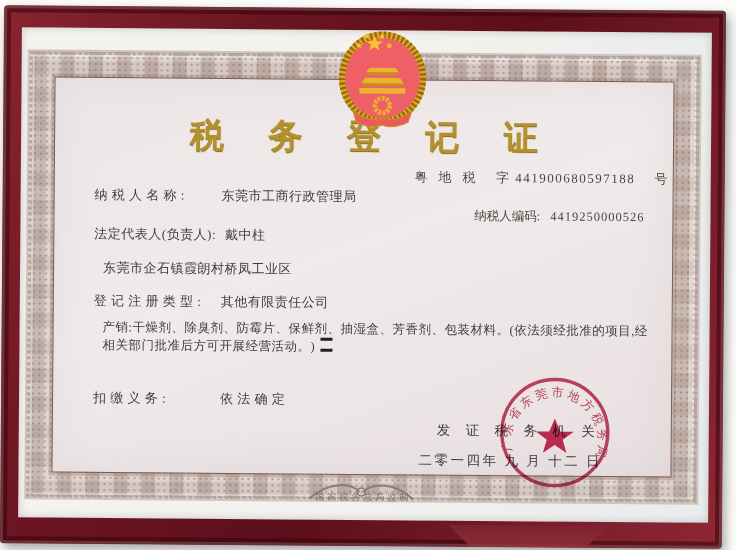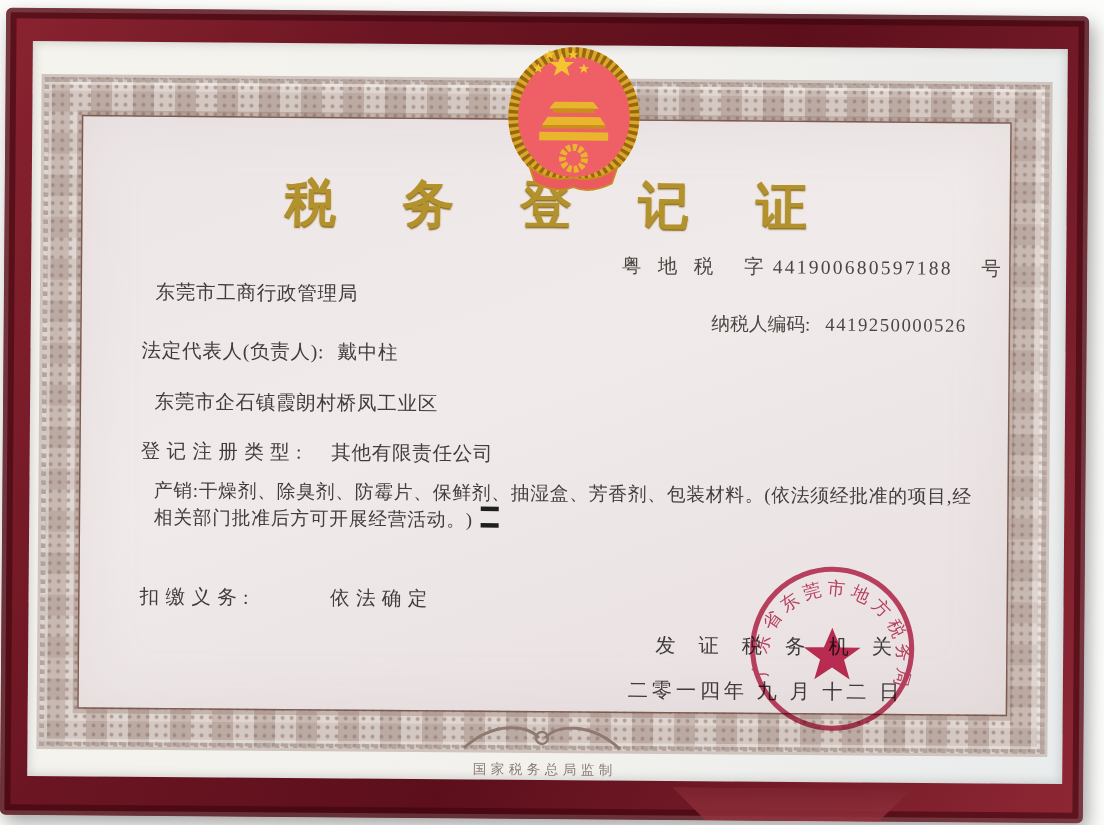--- a/index.html
+++ b/index.html
@@ -12,21 +12,21 @@
          box-shadow:inset 0 0 0 3px rgba(255,255,255,.16),inset 0 0 0 7px rgba(55,4,11,.55),
                     3px 5px 12px rgba(0,0,0,.35);
          transform:rotate(.45deg);}
   .frame-notch{position:absolute;bottom:0;left:448px;width:160px;height:22px;
          background:linear-gradient(#7c2430,#96333f);
          clip-path:polygon(0 0,100% 0,86% 100%,14% 100%);opacity:.8;}
   
   .mat{position:relative;width:100%;height:100%;
        background:linear-gradient(100deg,#f4f3ee 0%,#f2f1ed 55%,#e9ecec 100%);
        box-shadow:inset 0 0 8px rgba(0,0,0,.18);}
-  .mat-footer{position:absolute;left:50%;bottom:0;transform:translateX(-50%);
+  .mat-footer{position:absolute;left:50%;bottom:16px;transform:translateX(-50%);
        font-size:9px;letter-spacing:3px;color:#6f5d52;opacity:.8;white-space:nowrap;}
   
   .band{position:absolute;left:8px;top:24px;right:12px;bottom:20px;
         background-color:#dcd2cd;
         background-image:
           radial-gradient(circle,rgba(140,114,104,.55) 1px,transparent 1.6px),
           repeating-linear-gradient(90deg,rgba(148,122,112,.30) 0 14px,rgba(228,218,213,.35) 14px 28px),
           repeating-linear-gradient(0deg,rgba(148,122,112,.22) 0 14px,rgba(228,218,213,.28) 14px 28px);
         background-size:6px 6px,auto,auto;
         border:3px dotted #b2a39c;
@@ -104,20 +104,21 @@
 
           <h1 class="title">税 务 登 记 证</h1>
 
           <div class="docnum">粤  地  税    字 441900680597188    号</div>
 
           <div class="code-line">
             <span>纳税人编码:</span><span class="code-val">4419250000526</span>
           </div>
 
           <div class="row r0">
+            <span class="label">纳 税 人 名 称 :</span>
             <span class="value">东莞市工商行政管理局</span>
           </div>
           <div class="row r1">
             <span class="label">法定代表人(负责人):</span>
             <span class="value">戴中柱</span>
           </div>
           <div class="row r2">
             <span class="value">东莞市企石镇霞朗村桥凤工业区</span>
           </div>
           <div class="row r3">

